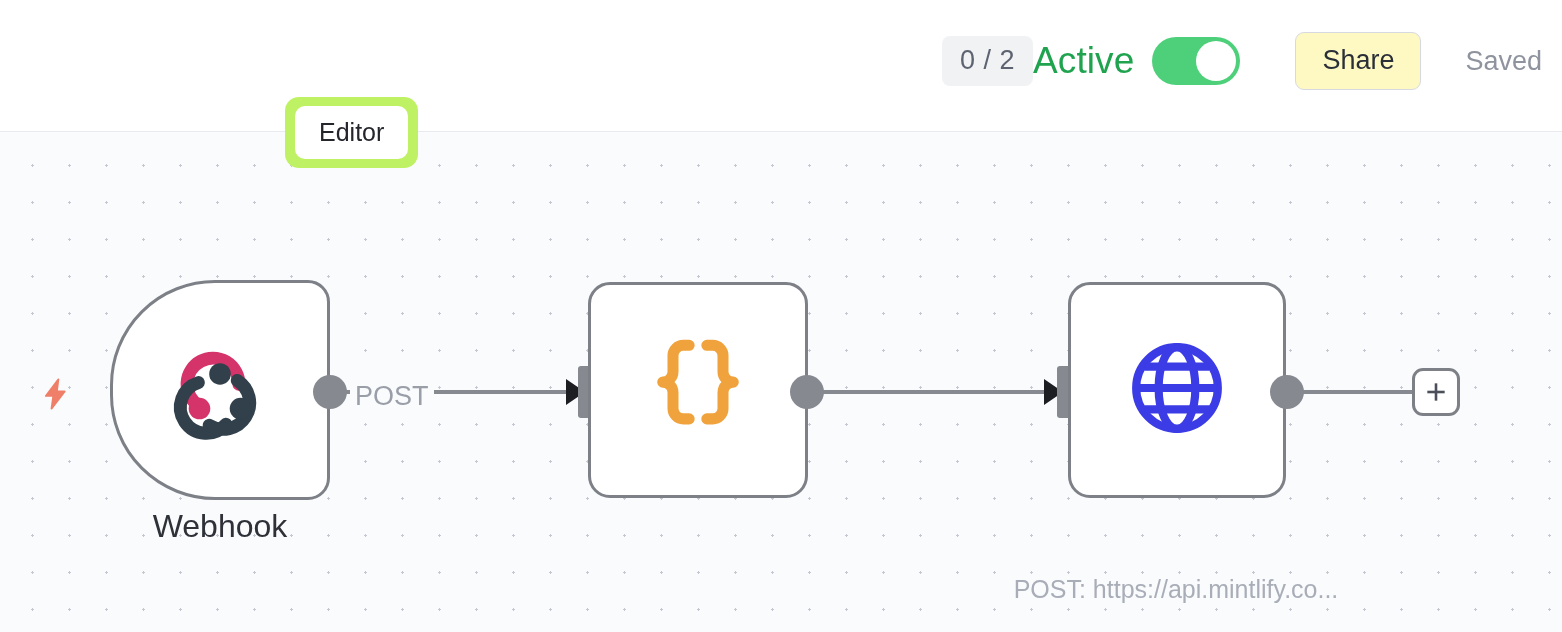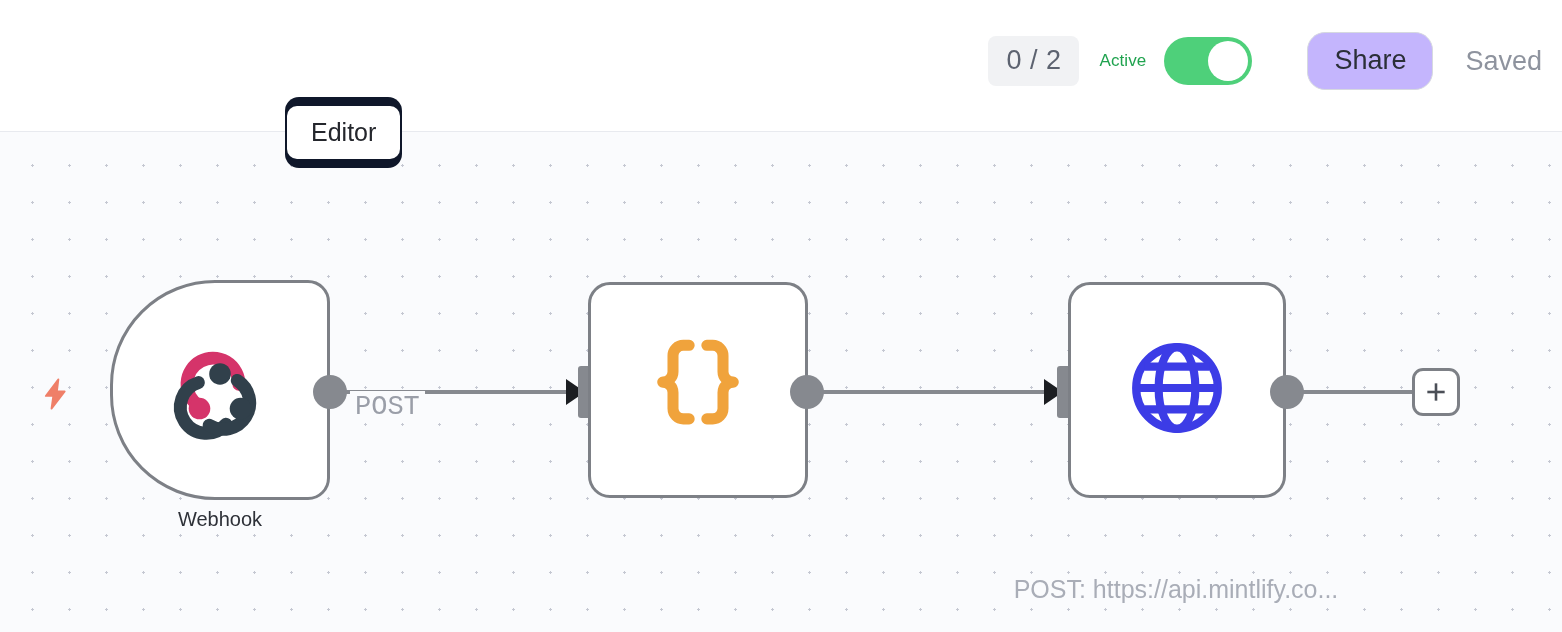--- a/index.html
+++ b/index.html
@@ -24,50 +24,50 @@
     position:absolute;right:20px;top:0;height:122px;
     display:flex;align-items:center;gap:0;
   }
   .run-badge{
     background:#f1f2f4;color:#5d6370;
     font-size:27px;letter-spacing:.5px;
     padding:8px 18px;border-radius:8px;
     line-height:1.25;
   }
   .active-label{
-    color:#20a34f;font-size:17px;margin-left:20px;letter-spacing:.1px;
+    color:#20a34f;font-size:37px;letter-spacing:.1px;
   }
   .toggle{
     margin-left:18px;
     width:88px;height:48px;border-radius:24px;
     background:#4ed07a;position:relative;flex:none;
     cursor:pointer;
   }
   .toggle .knob{
     position:absolute;top:4px;right:4px;
     width:40px;height:40px;border-radius:50%;
     background:#ffffff;
   }
   .share-btn{
     margin-left:55px;
-    border:1px solid #d6d9e0;background:#c4b5fd;border-radius:18px;
+    border:1px solid #d6d9e0;background:#fef9c3;border-radius:9px;
     color:#2b2f38;font-size:27px;
     padding:11px 26px;cursor:pointer;
     font-family:"Liberation Sans", sans-serif;
     line-height:1.25;
   }
   .saved-label{
-    margin-left:32px;color:#8e939e;font-size:27px;
+    margin-left:44px;color:#8e939e;font-size:27px;
   }
 
   
   #tabs{
     position:absolute;left:285px;top:97px;
-    background:#0f172a;border-radius:14px;
-    padding:9px 2px;display:flex;align-items:center;gap:0;
+    background:#bef264;border-radius:14px;
+    padding:9px 10px;display:flex;align-items:center;gap:0;
     z-index:6;
   }
   .tab{
     font-size:25px;color:#6c7280;
     padding:12px 24px;border-radius:10px;
     cursor:pointer;white-space:nowrap;
     line-height:1.15;
   }
   .tab.active{
     background:#ffffff;color:#24262c;
@@ -95,21 +95,21 @@
   }
   .node.trigger{
     border-top-left-radius:105px;
     border-bottom-left-radius:105px;
     border-right:3px solid #7d8086;
   }
   .node-label{
     position:absolute;
     text-align:center;
     color:#2e3138;
-    font-size:20px;
+    font-size:32px;
     white-space:nowrap;
     line-height:1.2;
   }
   .node-sublabel{
     position:absolute;
     text-align:center;
     color:#a9adb7;
     font-size:25px;
     white-space:nowrap;
     line-height:1.2;
@@ -202,21 +202,21 @@
         <circle cx="69" cy="69" r="10" fill="#31404b"></circle>
       </svg>
     </span>
   </div>
   <div class="node-label" style="left:110px;top:375px;width:220px;">Webhook</div>
 
   <div class="handle-out" style="left:313px;top:243px;"></div>
 
   <div class="edge-line" style="left:344px;top:258px;width:235px;"></div>
   <div class="arrow-head" style="left:566px;top:247px;"></div>
-  <div class="edge-label" style="left:350px;top:259px;font-family:Liberation Mono, monospace;">POST</div>
+  <div class="edge-label" style="left:350px;top:248px;">POST</div>
 
   <div class="handle-in" style="left:578px;top:234px;"></div>
 
   <div class="node" style="left:588px;top:150px;width:220px;height:216px;">
     <span>
       <svg width="96" height="100" viewBox="0 0 64 68" aria-hidden="true">
         <path d="M26 5 h-4 a7 7 0 0 0 -7 7 v11 a7 7 0 0 1 -7 7 a7 7 0 0 1 7 7 v11 a7 7 0 0 0 7 7 h4" fill="none" stroke="#f0a33c" stroke-width="7.5" stroke-linecap="round" stroke-linejoin="round"></path>
         <path d="M38 5 h4 a7 7 0 0 1 7 7 v11 a7 7 0 0 0 7 7 a7 7 0 0 0 -7 7 v11 a7 7 0 0 1 -7 7 h-4" fill="none" stroke="#f0a33c" stroke-width="7.5" stroke-linecap="round" stroke-linejoin="round"></path>
       </svg>
     </span>

